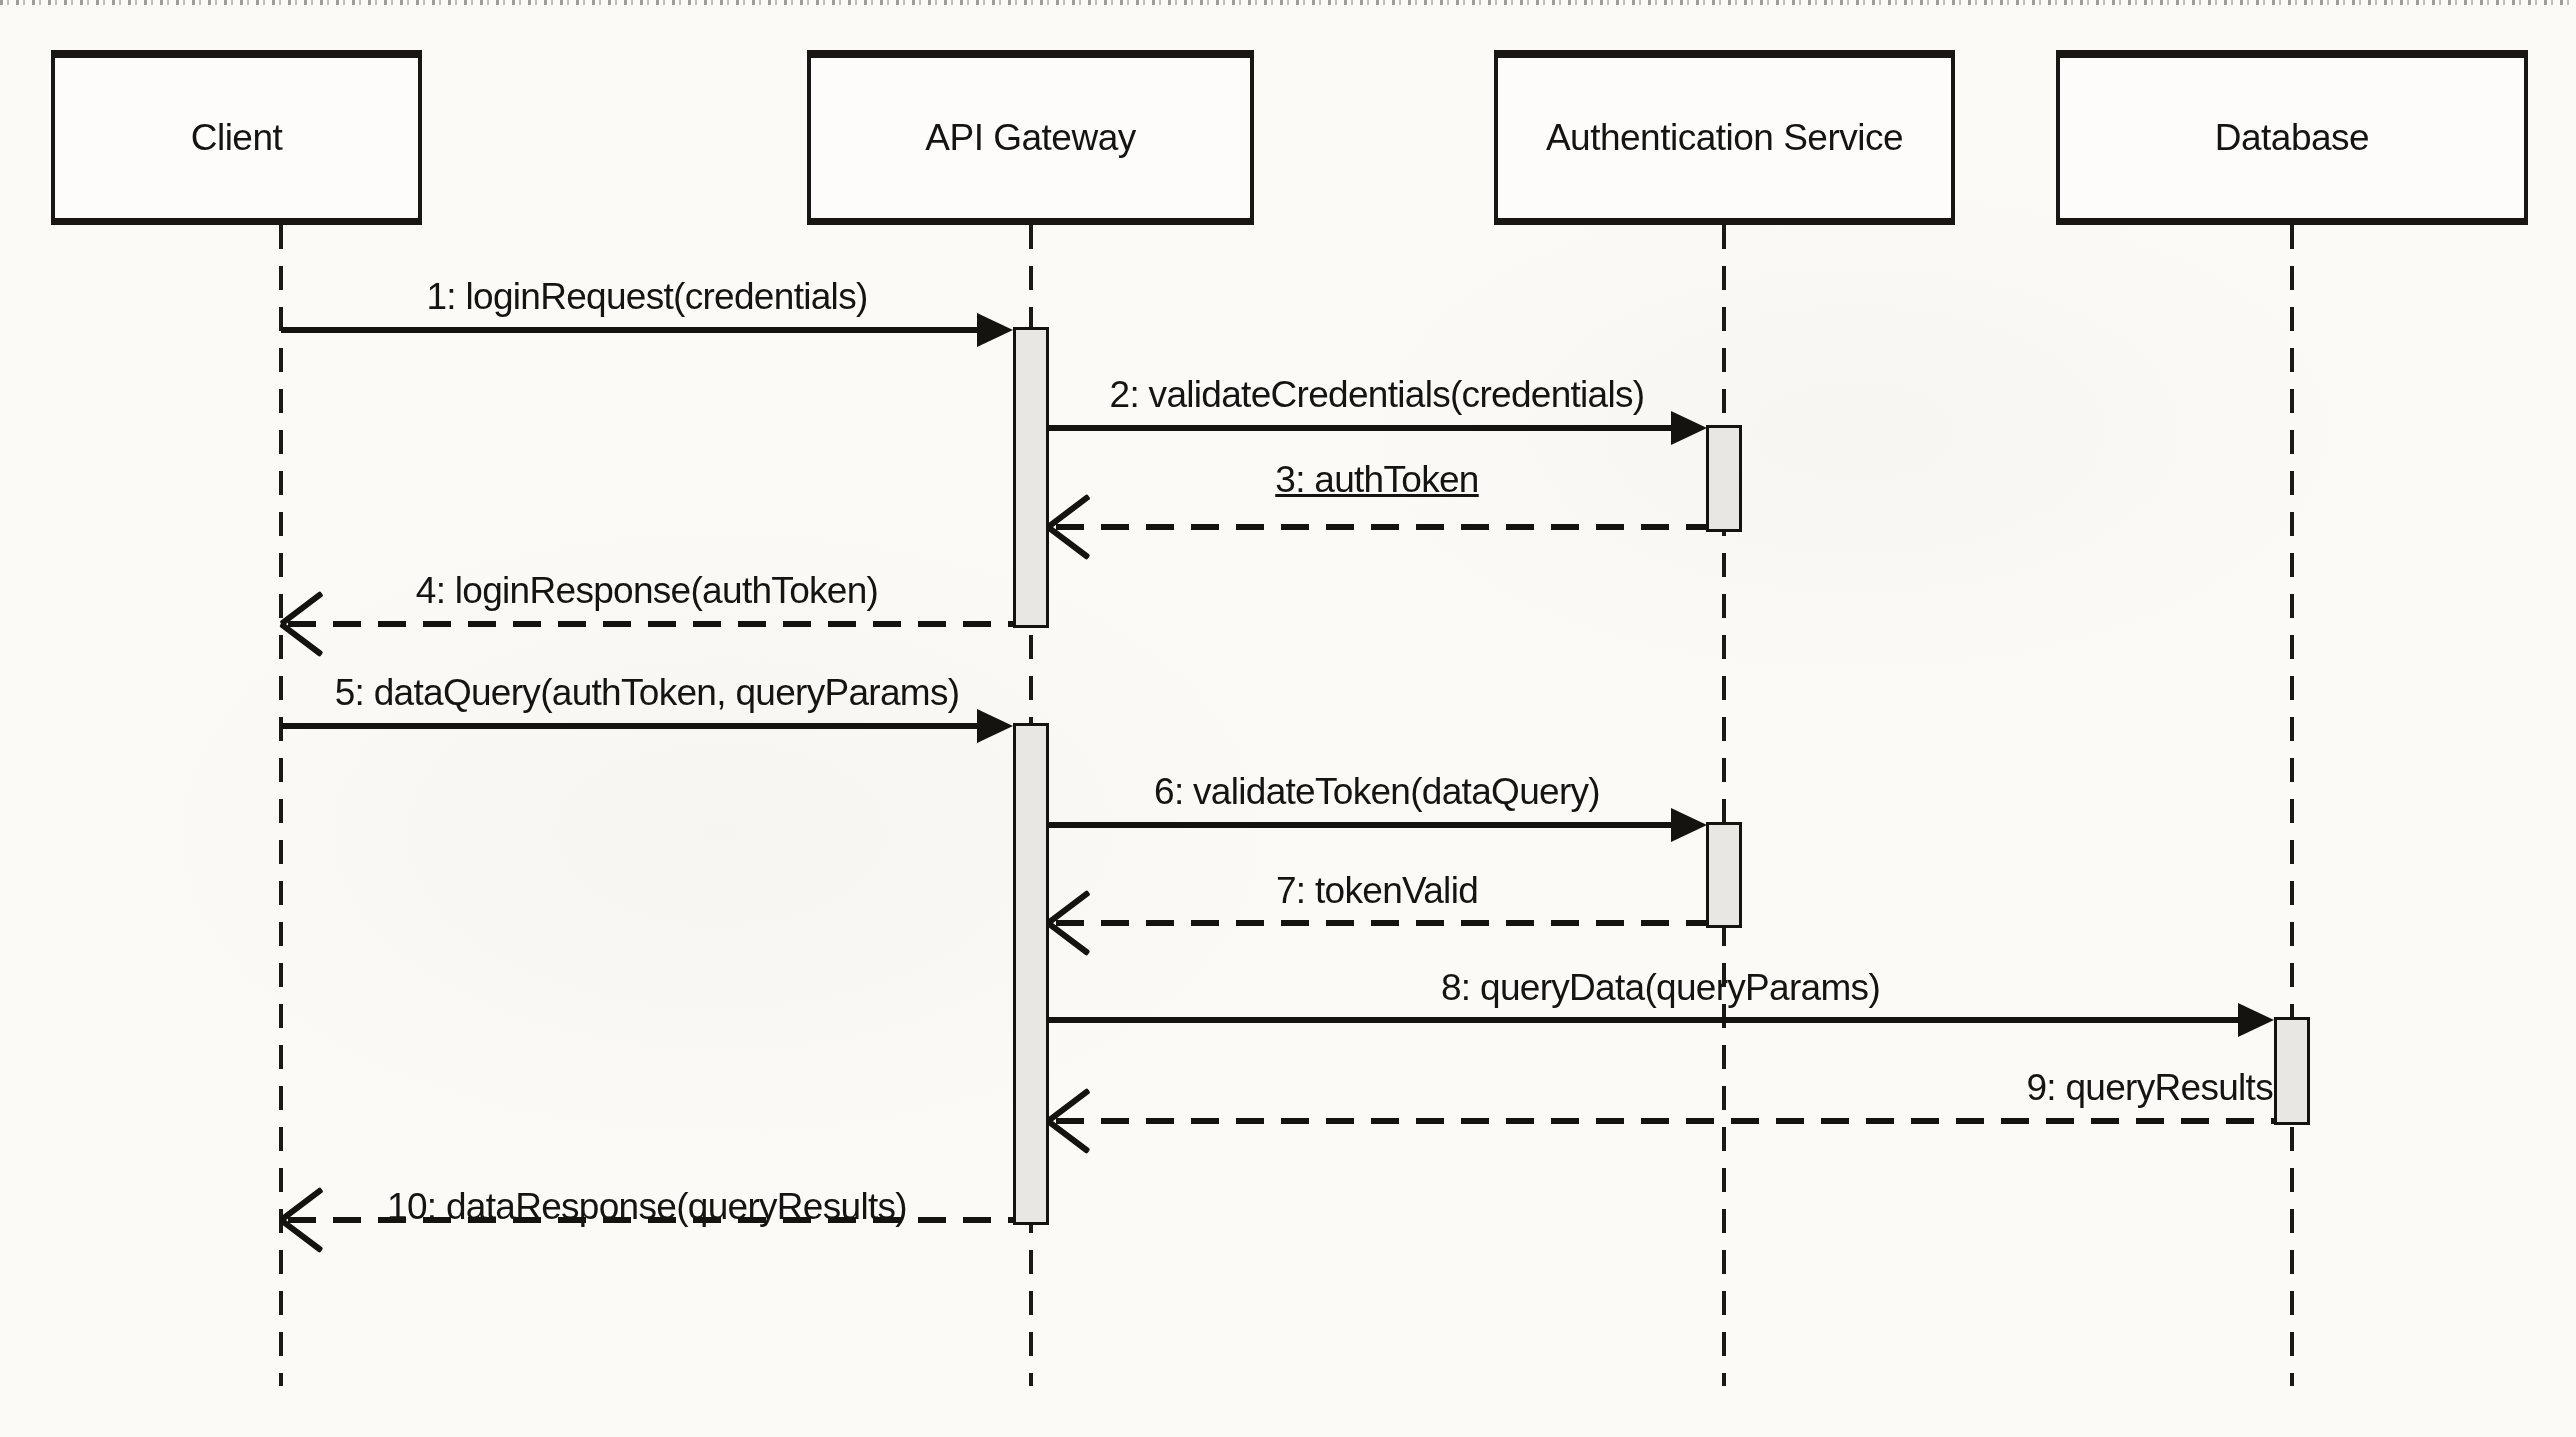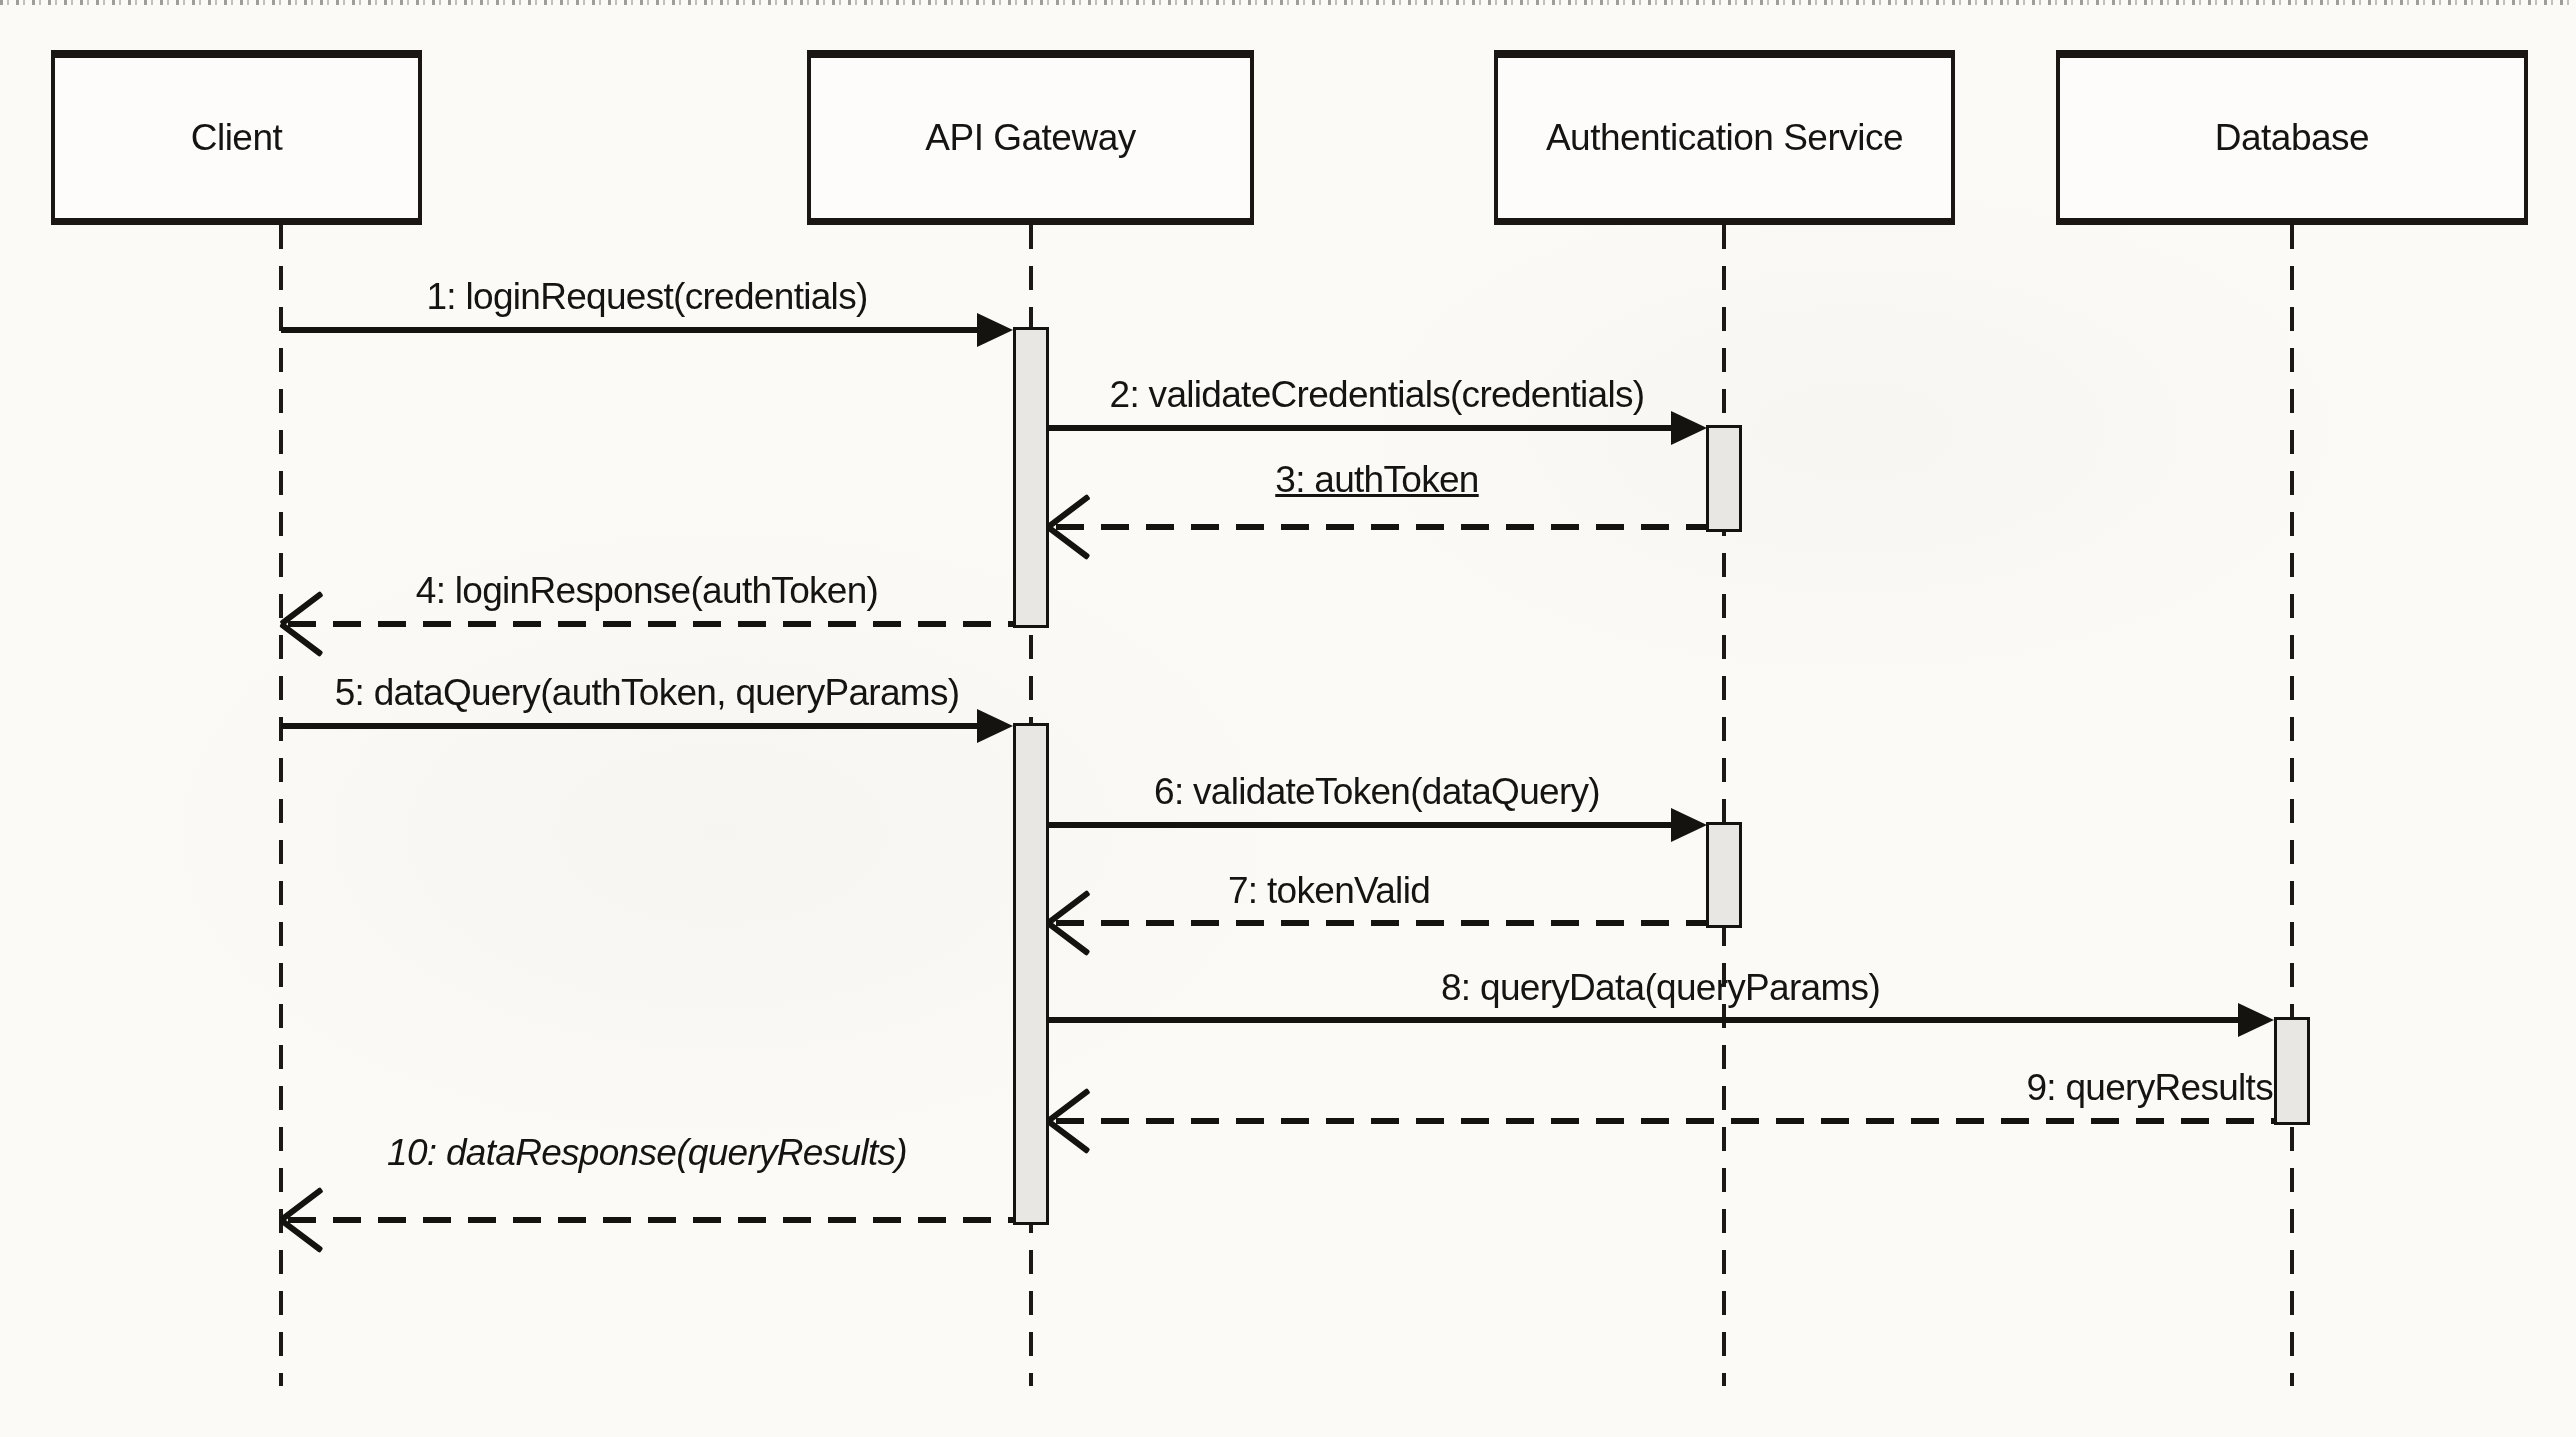--- a/index.html
+++ b/index.html
@@ -136,26 +136,26 @@
     <div class="msg-label" style="left: 281px; width: 732px; top: 569px;">4: loginResponse(authToken)</div>
     <div class="msg-line-solid" style="left: 281px; top: 723px; width: 702px;"></div>
     <div class="arrowhead-filled" style="left: 977px; top: 709px;"></div>
     <div class="msg-label" style="left: 281px; width: 732px; top: 671px;">5: dataQuery(authToken, queryParams)</div>
     <div class="msg-line-solid" style="left: 1048px; top: 822px; width: 628px;"></div>
     <div class="arrowhead-filled" style="left: 1671px; top: 808px;"></div>
     <div class="msg-label" style="left: 1048px; width: 658px; top: 770px;">6: validateToken(dataQuery)</div>
     <div class="msg-line-dashed" style="left: 1056px; top: 920px; width: 651px;"></div>
     <div class="open-arrow-stroke" style="left: 1048px; top: 920px; transform: rotate(-37deg);"></div>
     <div class="open-arrow-stroke" style="left: 1048px; top: 920px; transform: rotate(37deg);"></div>
-    <div class="msg-label" style="left: 1000px; width: 658px; top: 869px; text-align: center;">7: tokenValid</div>
+    <div class="msg-label" style="left: 1048px; width: 658px; top: 869px; text-align: center;">7: tokenValid</div>
     <div class="msg-line-solid" style="left: 1048px; top: 1017px; width: 1195px;"></div>
     <div class="arrowhead-filled" style="left: 2238px; top: 1003px;"></div>
     <div class="msg-label" style="left: 1048px; width: 1225px; top: 966px;">8: queryData(queryParams)</div>
     <div class="msg-line-dashed" style="left: 1056px; top: 1118px; width: 1218px;"></div>
     <div class="open-arrow-stroke" style="left: 1048px; top: 1118px; transform: rotate(-37deg);"></div>
     <div class="open-arrow-stroke" style="left: 1048px; top: 1118px; transform: rotate(37deg);"></div>
     <div class="msg-label" style="left: 1048px; width: 1225px; top: 1066px; text-align: right;">9: queryResults</div>
     <div class="msg-line-dashed" style="left: 288px; top: 1217px; width: 725px;"></div>
     <div class="open-arrow-stroke" style="left: 281px; top: 1217px; transform: rotate(-37deg);"></div>
     <div class="open-arrow-stroke" style="left: 281px; top: 1217px; transform: rotate(37deg);"></div>
-    <div class="msg-label" style="left: 281px; width: 732px; top: 1131px; font-style: italic;">10: dataResponse(queryResults)</div>
+    <div class="msg-label" style="left: 281px; width: 732px; top: 1185px;">10: dataResponse(queryResults)</div>
   </div>
 
 
 </body></html>

